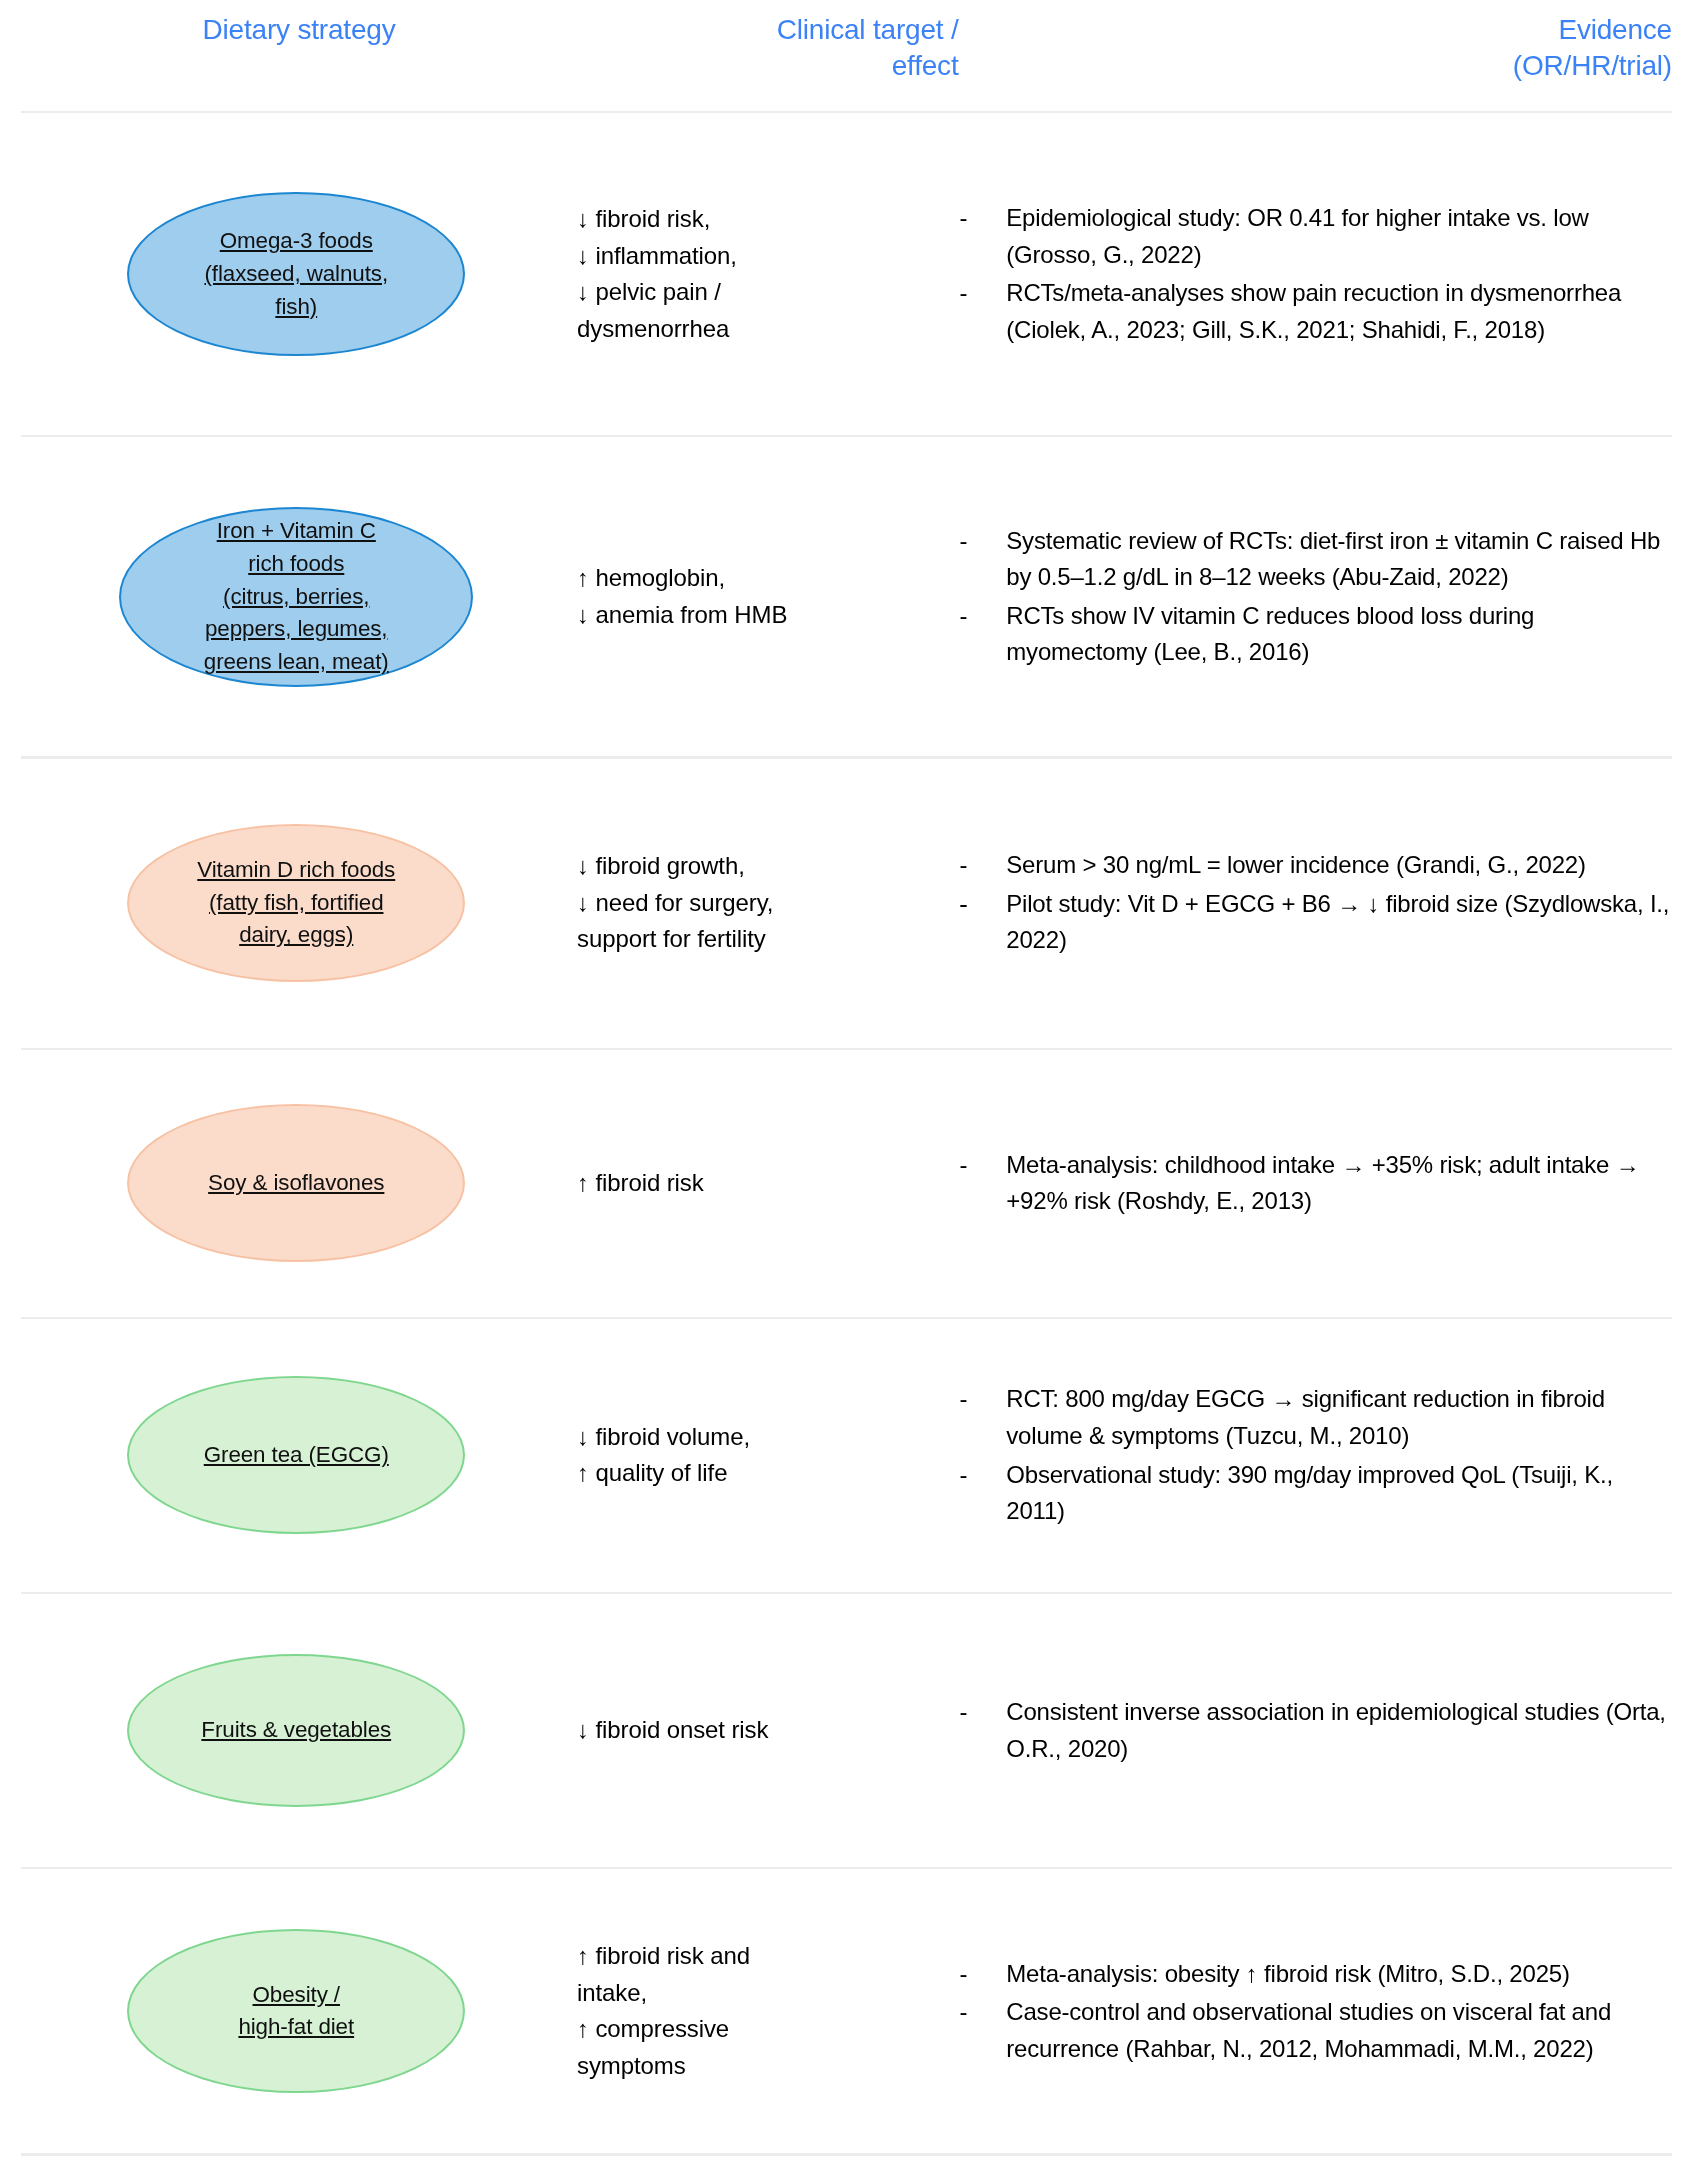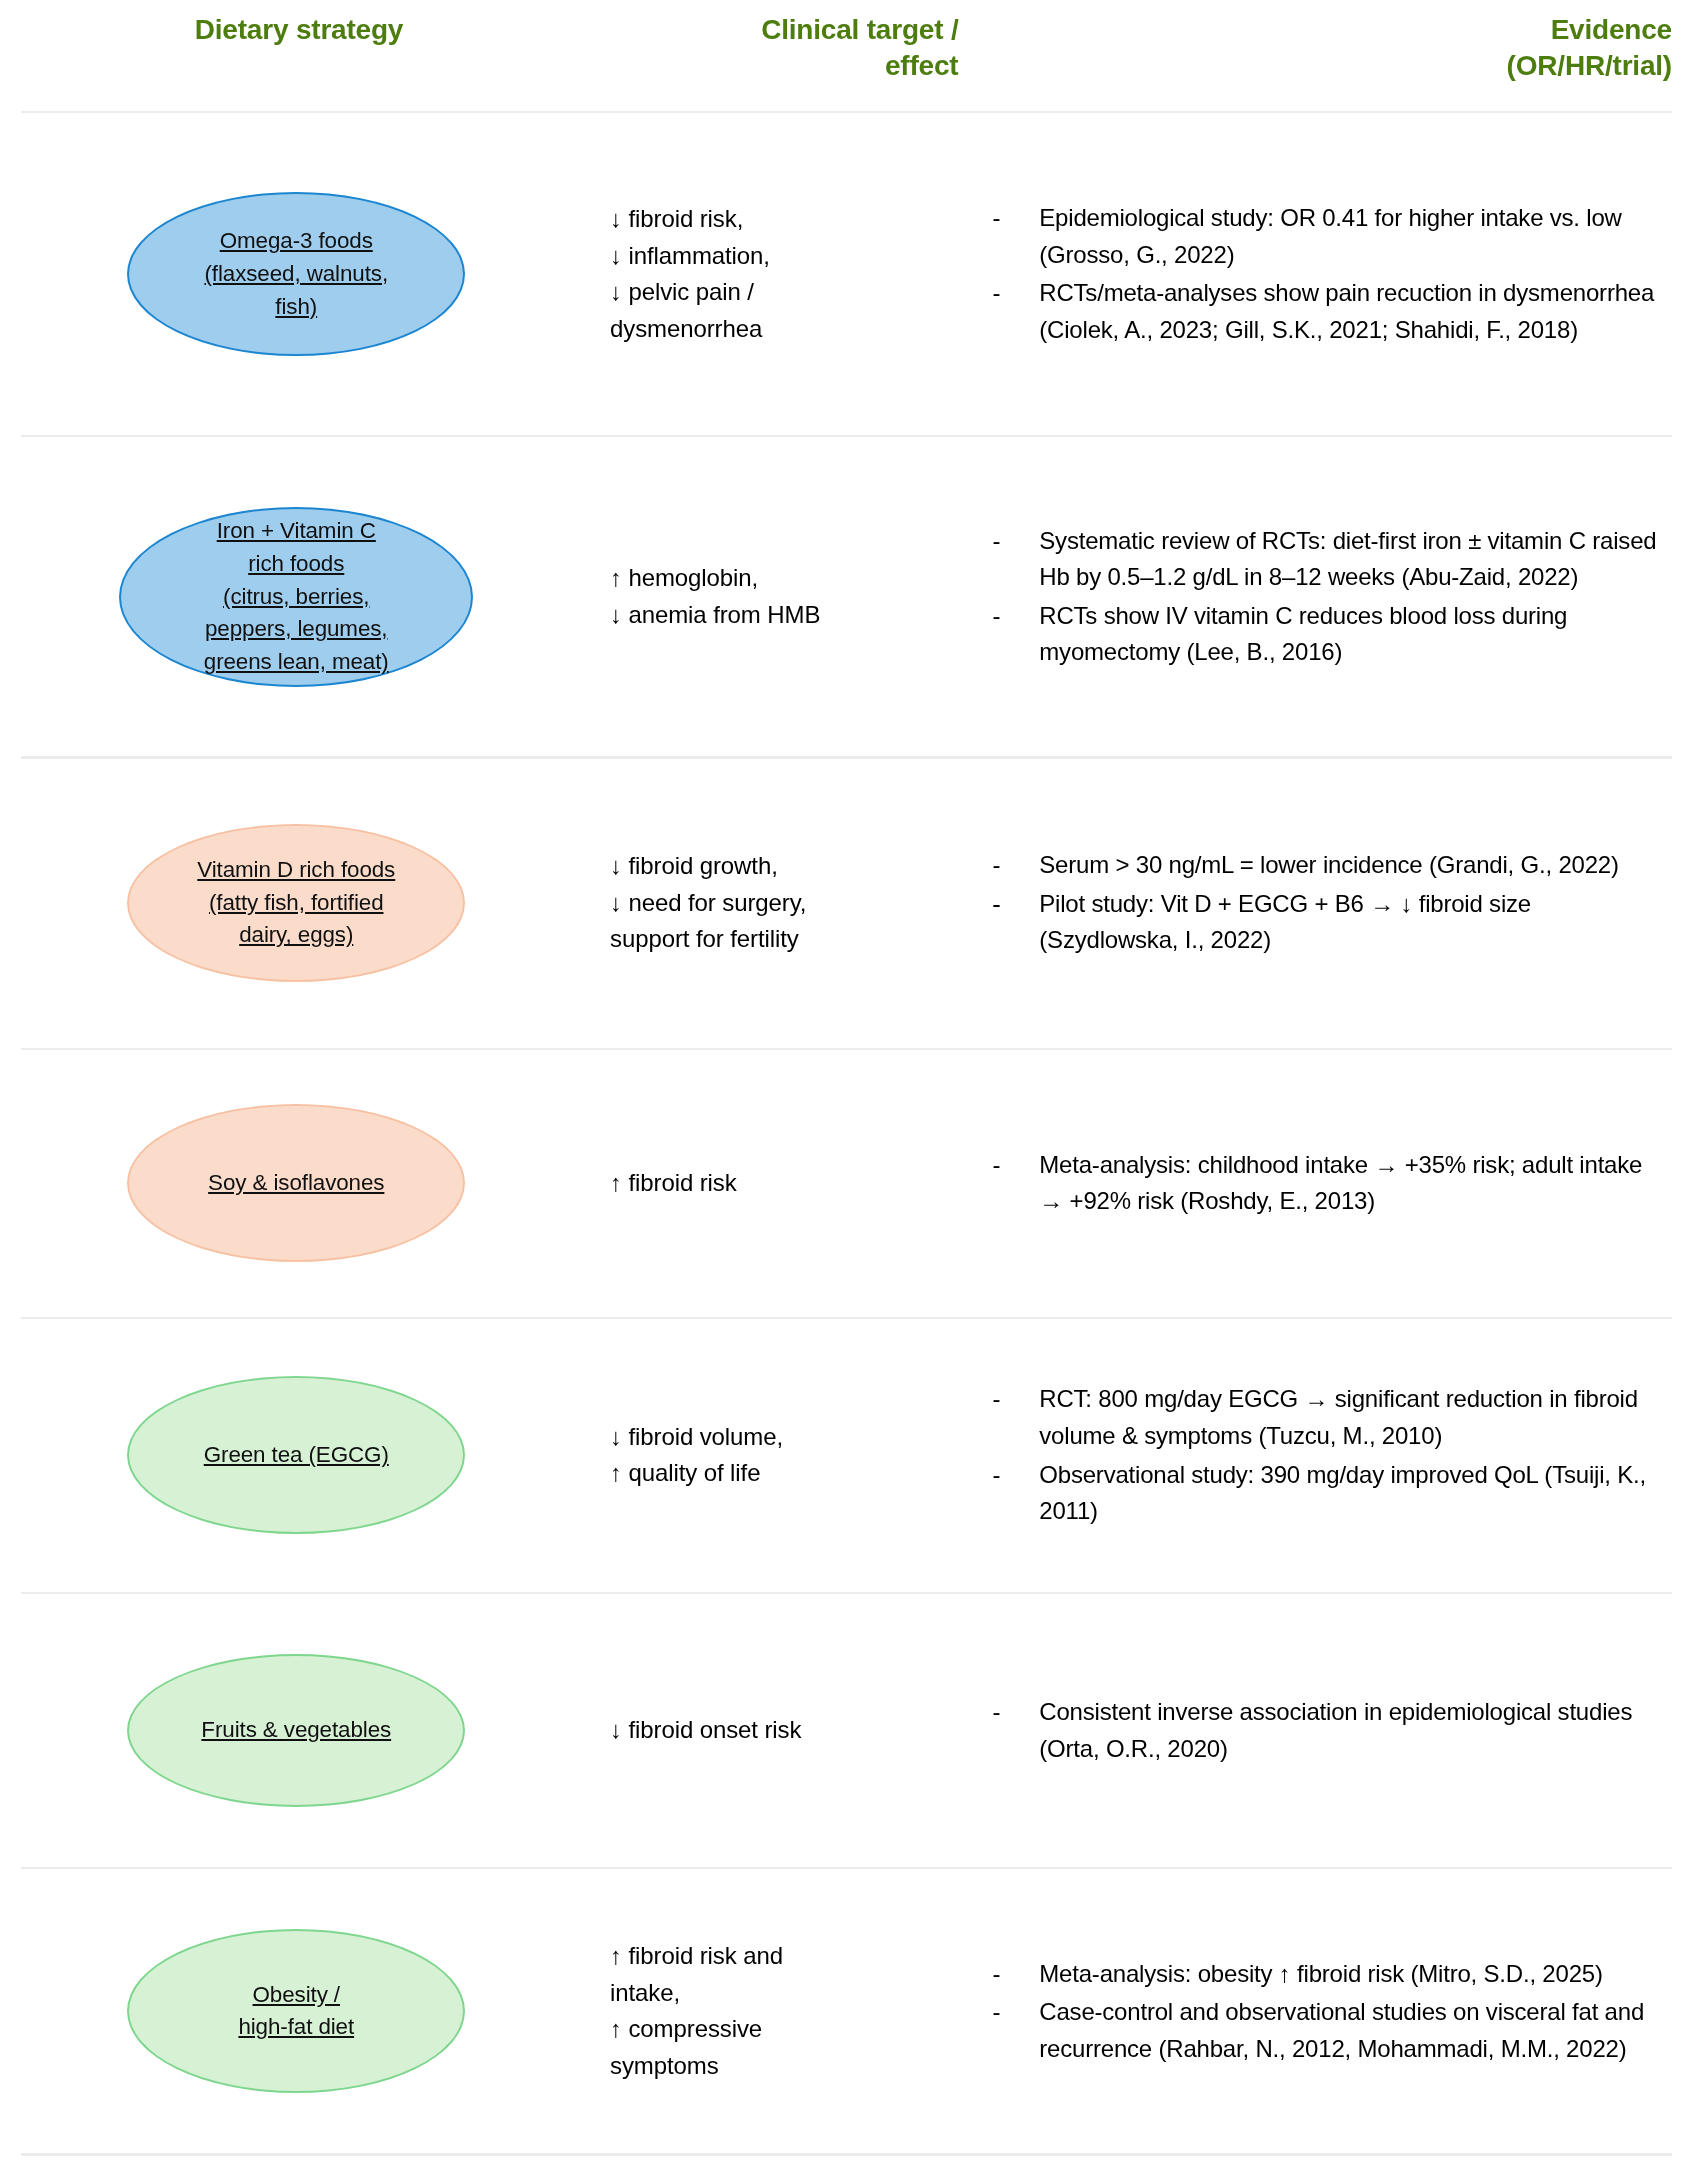--- a/index.html
+++ b/index.html
@@ -20,25 +20,25 @@
 
   
   .thead{
     display:flex;
     align-items:flex-start;
     padding-top:12px;
     height:111px;
     box-sizing:border-box;
   }
   .th{
-    font-weight:bold;
+    font-weight:normal;
     font-size:28px;
     line-height:1.30;
     letter-spacing:-0.2px;
-    color:#4d7c0f;
+    color:#3b82f6;
   }
   .col1{width:556px;}
   .col2{width:376px;}
   .col3{flex:1;}
   .th.col1{text-align:center;padding-right:5.5px;}
   .th.col2{text-align:right;}
   .th.col3{text-align:right;padding-left:3.3px;}
 
   .rule{
     height:2.2px;
@@ -60,21 +60,20 @@
     align-items:center;
     justify-content:center;
     padding-right:5.5px;
   }
   .c-effect{
     width:376px;
     padding-right:9.8px;
     font-size:24px;
     line-height:1.52;
     letter-spacing:-0.1px;
-    margin-left:33px;
   }
   .c-evid{
     flex:1;
     font-size:24px;
     line-height:1.52;
     letter-spacing:-0.2px;
     padding-left:3.3px;
   }
 
   

